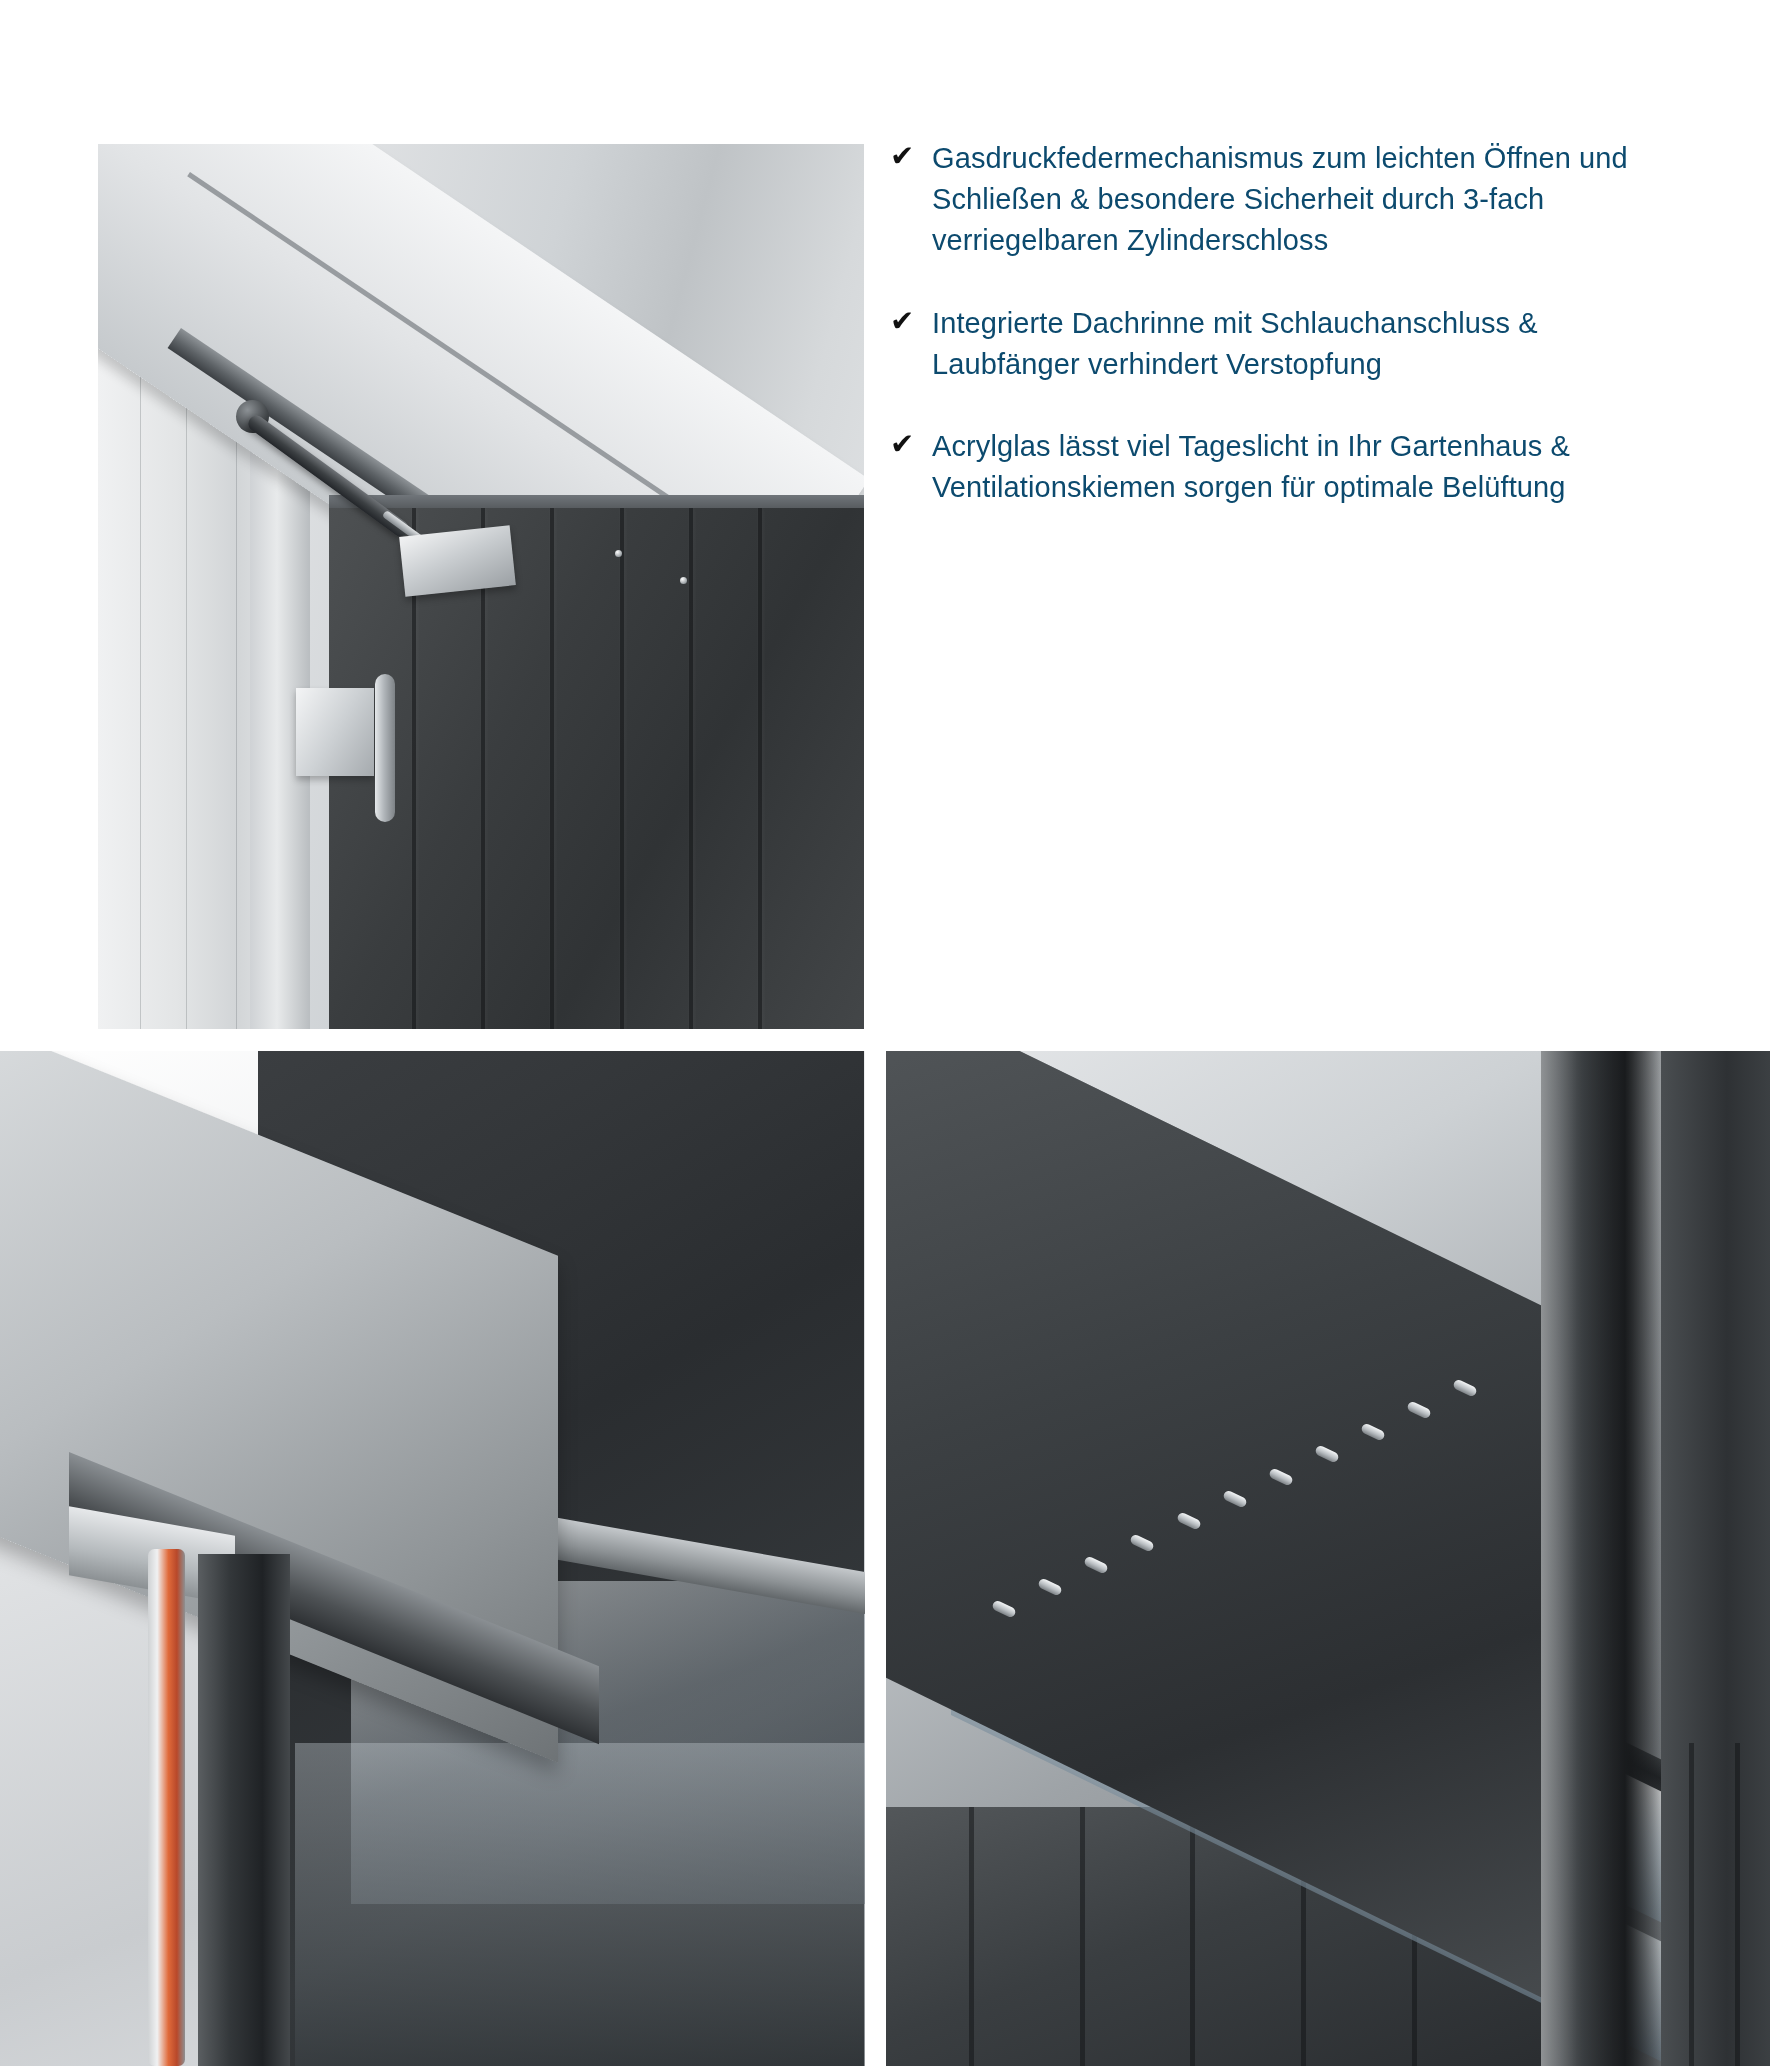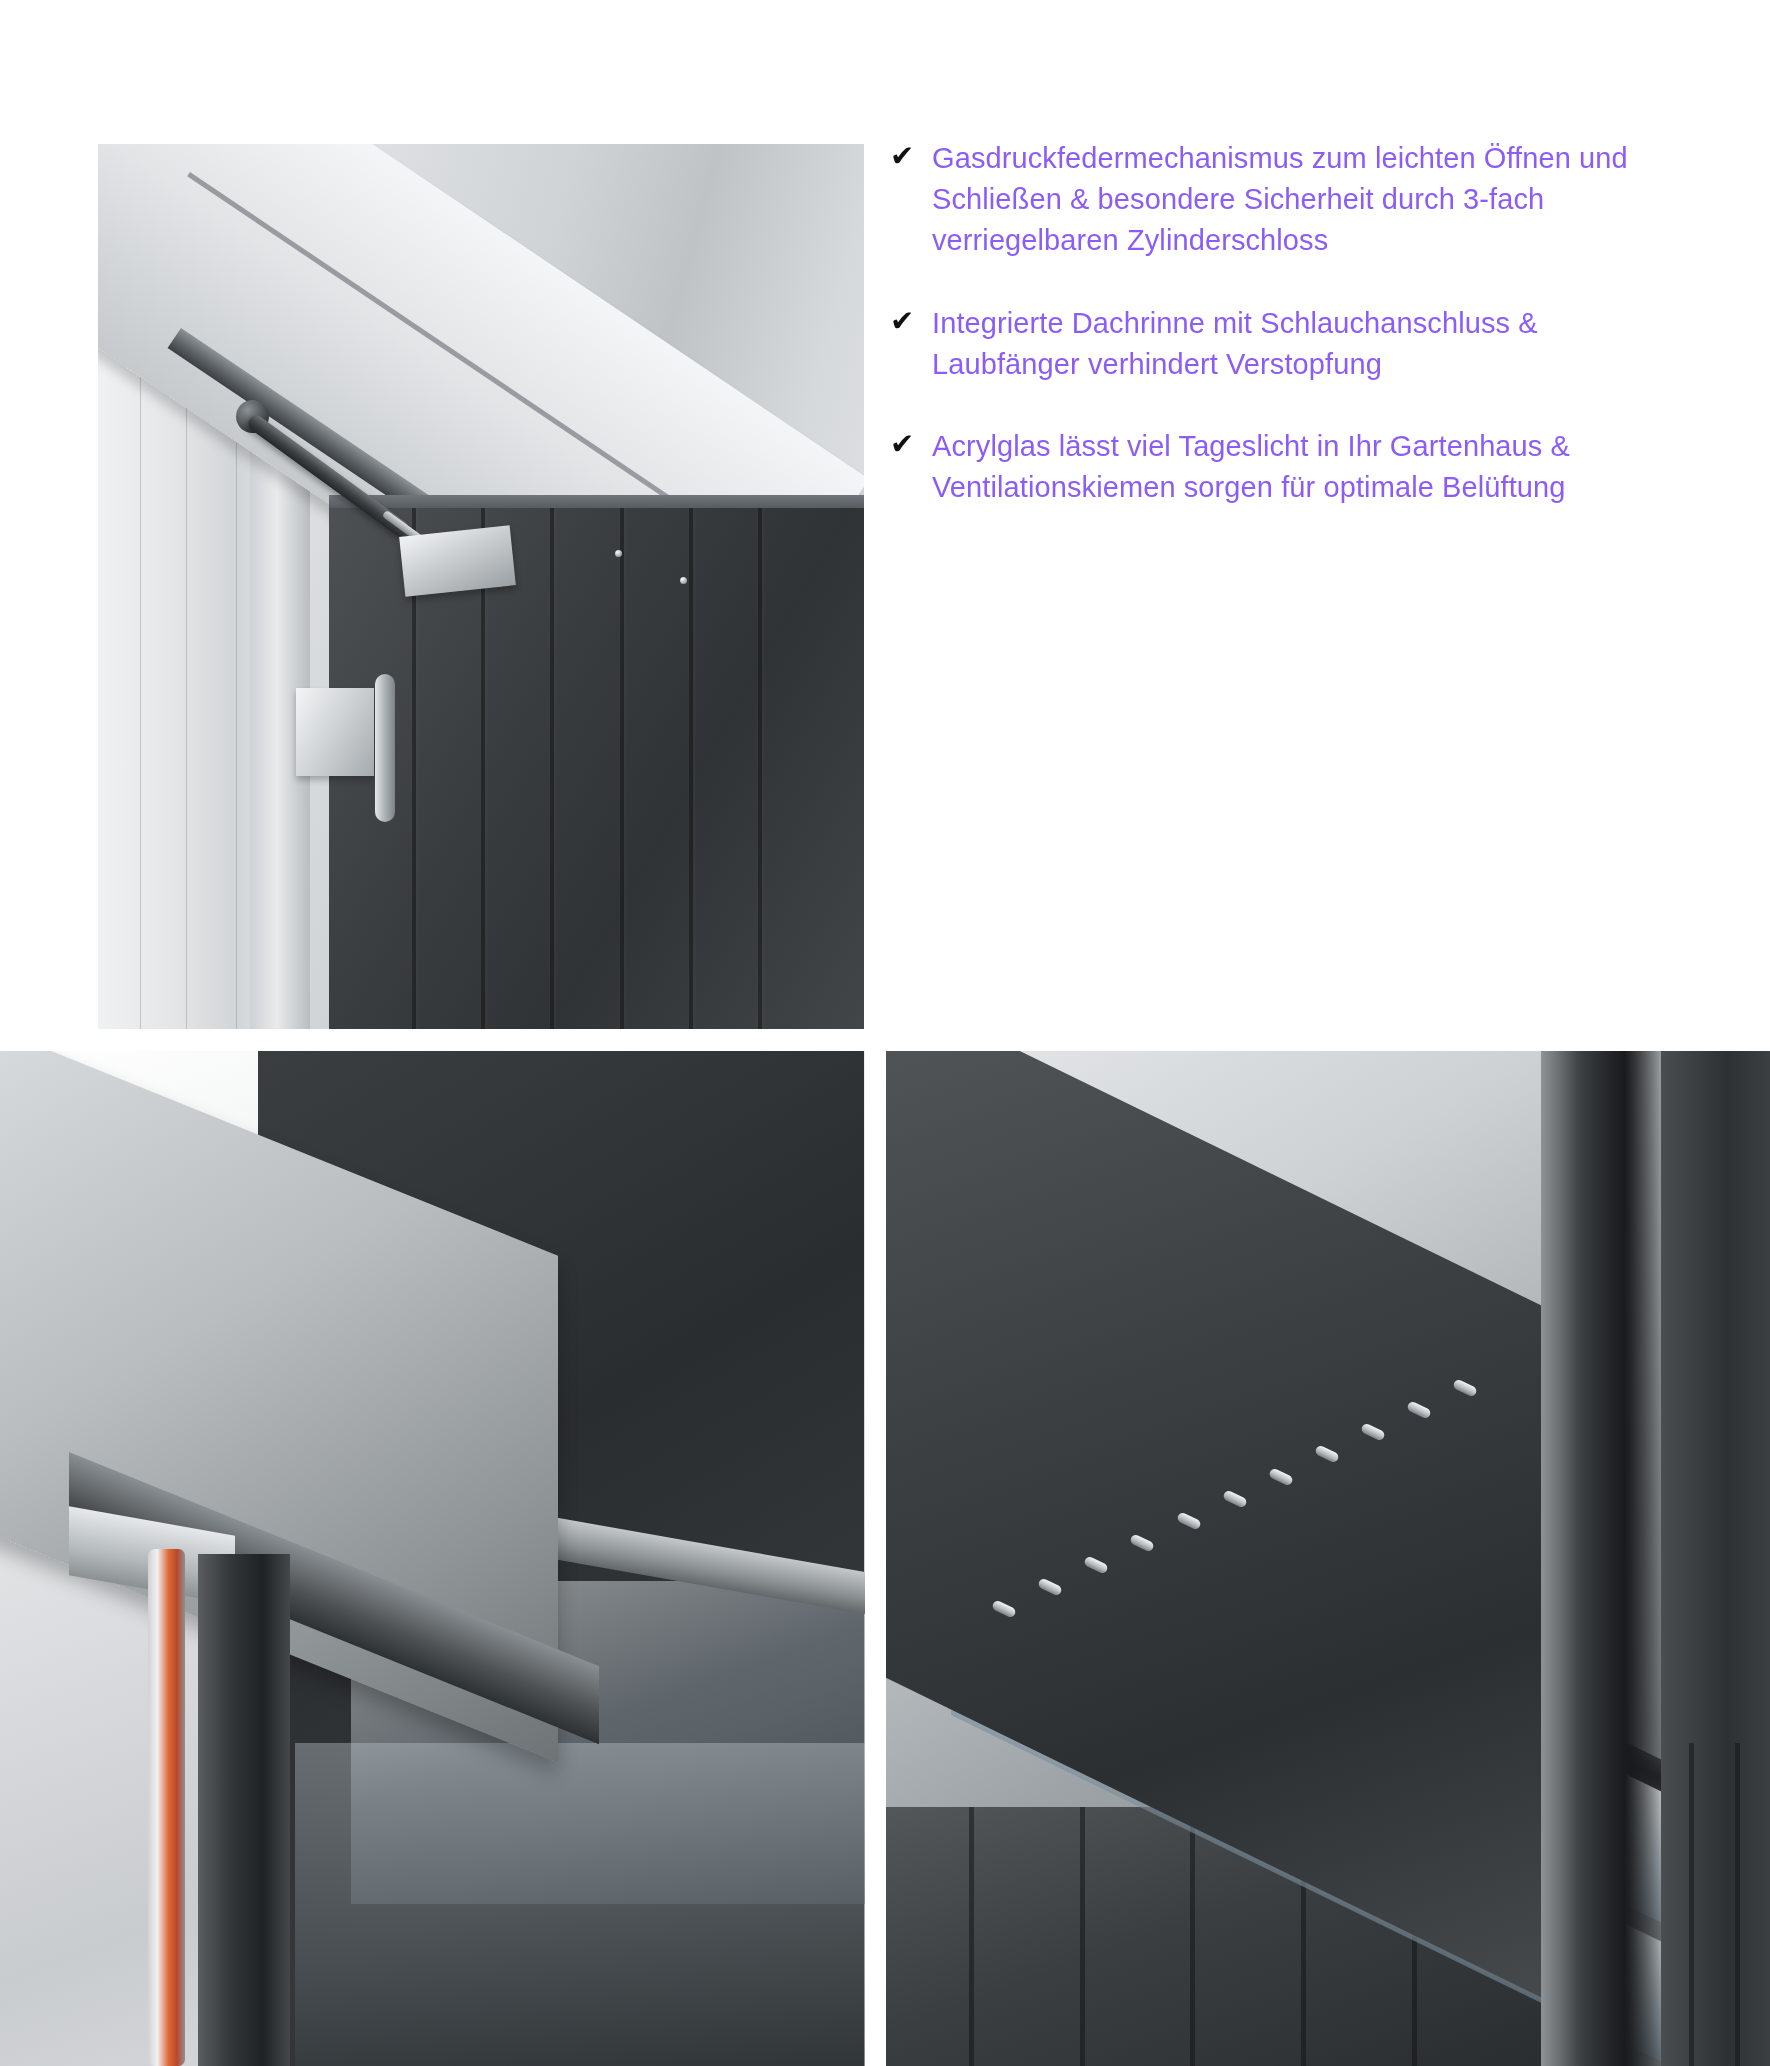--- a/index.html
+++ b/index.html
@@ -421,21 +421,21 @@
     width: 42px;
     font-size: 29px;
     line-height: 36px;
     color: #111111;
     font-family: "DejaVu Sans", sans-serif;
   }
   .feature-text {
     flex: 1 1 auto;
     font-size: 29px;
     line-height: 1.42;
-    color: #8b5cf6;
+    color: #0c4a6e;
     letter-spacing: 0.1px;
     font-family: "Liberation Sans", sans-serif;
   }
 </style>
 </head>
 <body>
 
 <div class="page">
 
   <div class="top-section">

